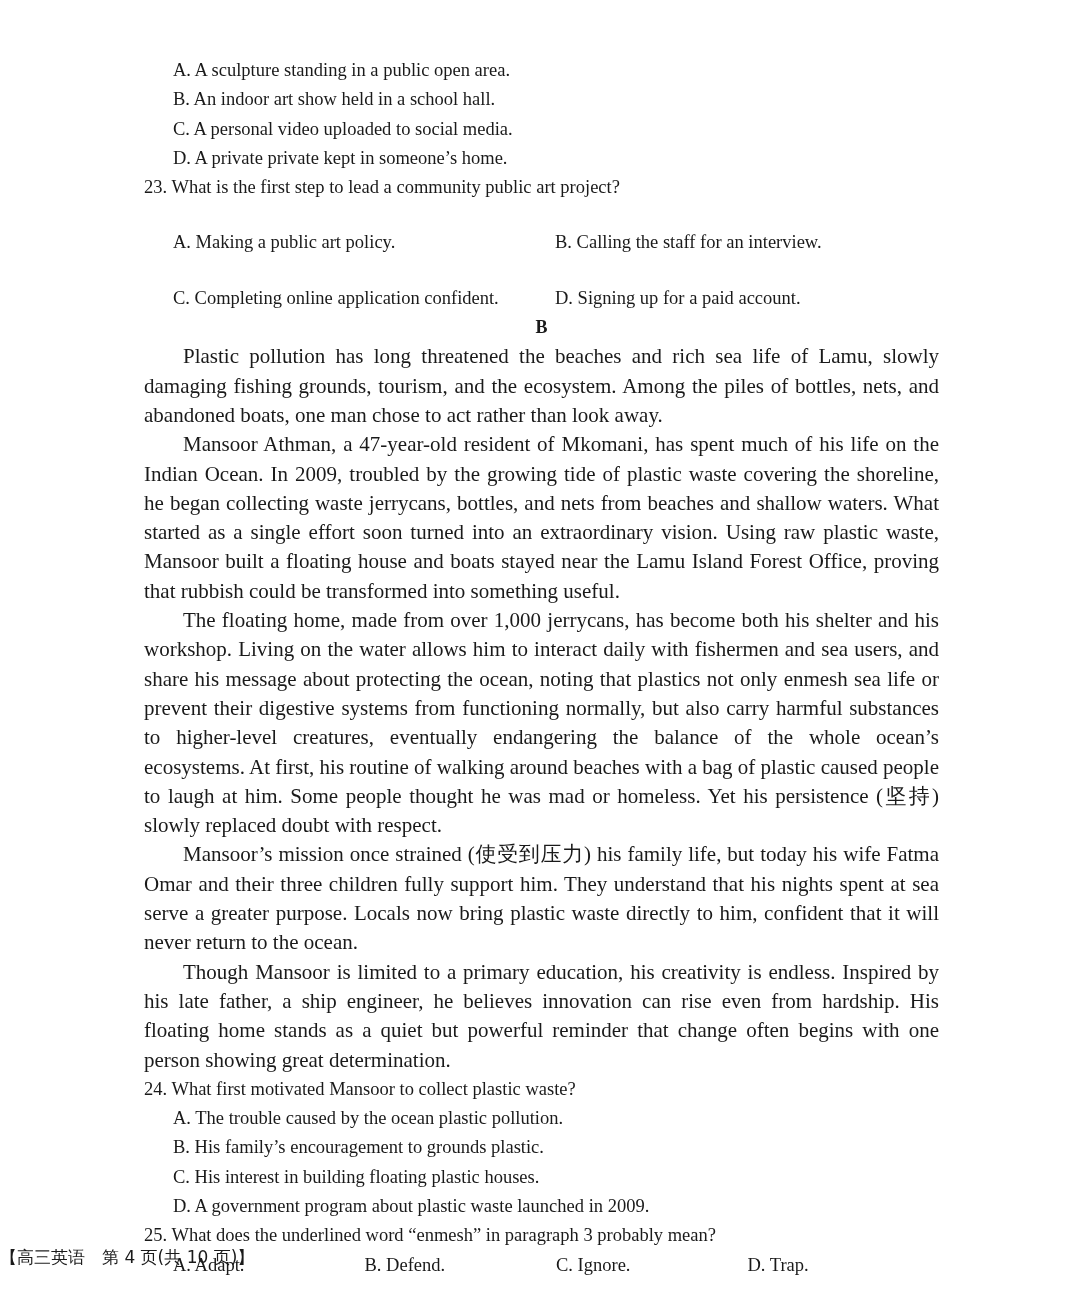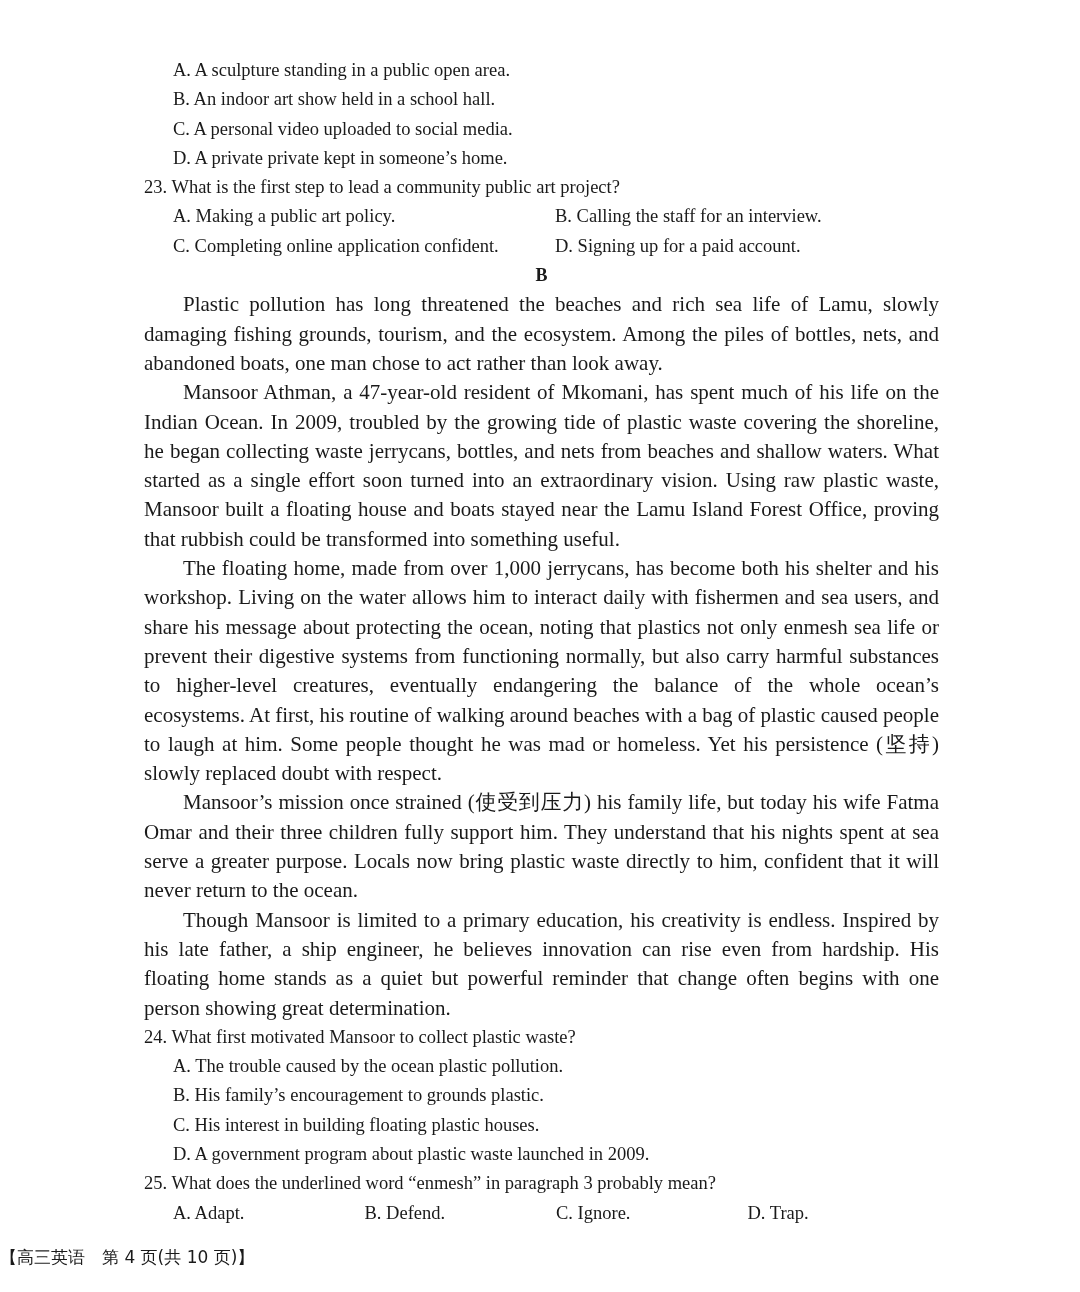--- a/index.html
+++ b/index.html
@@ -5,21 +5,21 @@
   html, body { margin: 0; padding: 0; background: #ffffff; }
   body {
     width: 1080px; height: 1292px; position: relative; overflow: hidden;
     font-family: "Liberation Serif", "DejaVu Serif", serif;
     color: #1a1a1a;
   }
   .page { position: absolute; left: 144px; top: 56px; width: 795px; }
   .line { font-size: 18.5px; line-height: 29.3px; white-space: nowrap; }
   .opt { padding-left: 29px; }
   .q { padding-left: 0; }
-  .two-col { display: flex; padding-left: 29px; }
+  .two-col { display: flex; padding-left: 29px; margin-top: 26px; }
   .two-col .col { width: 382px; }
   .four-col { display: flex; padding-left: 29px; justify-content: flex-end; }
   .four-col .col { width: 196px; }
   .section-title { text-align: center; font-weight: bold; font-size: 18px; line-height: 29.3px; }
   .para { font-size: 21px; line-height: 29.3px; text-align: justify; text-align-last: left; text-indent: 39px; margin: 0; }
   .ul { text-underline-offset: 4px; }
   .footer {
     position: absolute; top: 1244px; left: 0; width: 1080px; 
     font-size: 17px; line-height: 26px;
     font-family: "DejaVu Sans", sans-serif;

